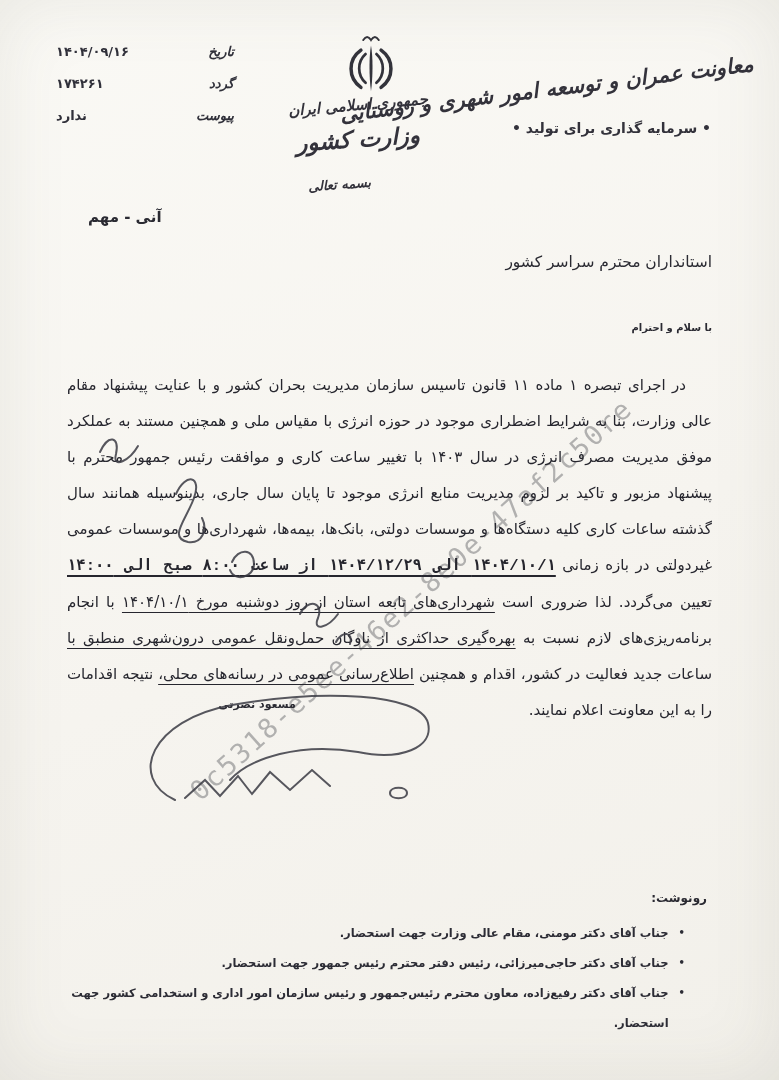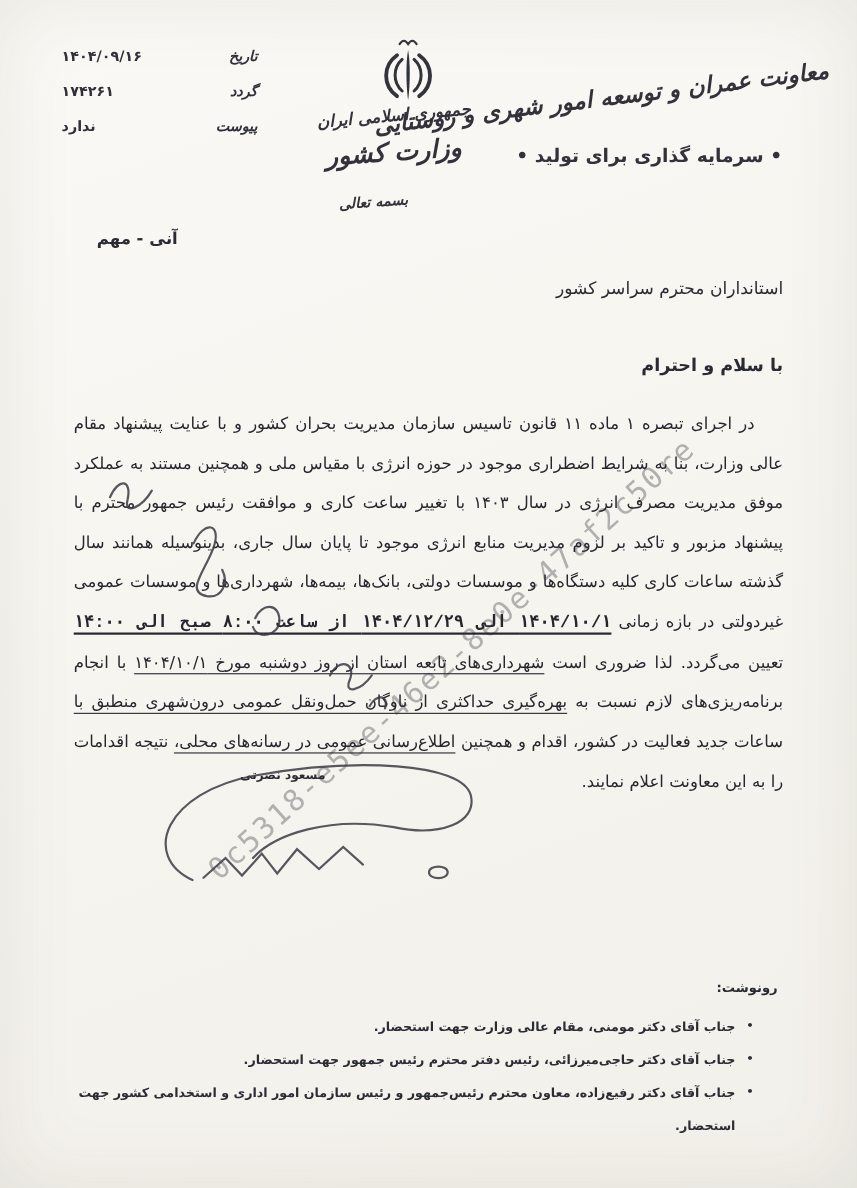--- a/index.html
+++ b/index.html
@@ -20,22 +20,22 @@
   .abs{position:absolute;}
   
   .dept-title{
     top:52px;right:26px;
     font-size:21px;font-weight:bold;font-style:italic;
     white-space:nowrap;color:#33323b;
     transform:rotate(-7deg);transform-origin:100% 50%;
     letter-spacing:-.5px;
   }
   .slogan{
-    top:132px;right:68px;
-    font-size:17px;font-weight:bold;color:#33323b;
+    top:120px;right:68px;
+    font-size:14px;font-weight:bold;color:#33323b;
   }
   .emblem{top:32px;left:340px;}
   .republic{
     top:96px;left:288px;
     font-size:15px;font-weight:bold;font-style:italic;white-space:nowrap;
     transform:rotate(-5deg);color:#33323b;
   }
   .ministry{
     top:126px;left:296px;
     font-size:23px;font-weight:bold;font-style:italic;white-space:nowrap;
@@ -46,21 +46,21 @@
     margin-bottom:17px;font-size:13px;color:#30303a;}
   .meta-label{font-style:italic;font-weight:bold;}
   .meta-value{font-weight:600;letter-spacing:.5px;}
   .besmele{
     top:177px;left:308px;
     font-size:13px;font-weight:bold;font-style:italic;
     transform:rotate(-4deg);color:#33323b;
   }
   .priority{top:208px;left:88px;font-size:15px;font-weight:bold;}
   .recipient{top:253px;right:67px;font-size:15.5px;font-weight:normal;}
-  .salutation{top:322px;right:67px;font-size:16px;font-weight:bold;}
+  .salutation{top:322px;right:67px;font-size:10px;font-weight:bold;}
   
   .body-text{
     top:352px;right:67px;left:67px;
     font-size:15px;line-height:36px;
     text-align:justify;text-align-last:right;
     text-indent:26px;
     color:#26262e;
   }
   .hl{
     font-weight:bold;font-size:15.5px;

